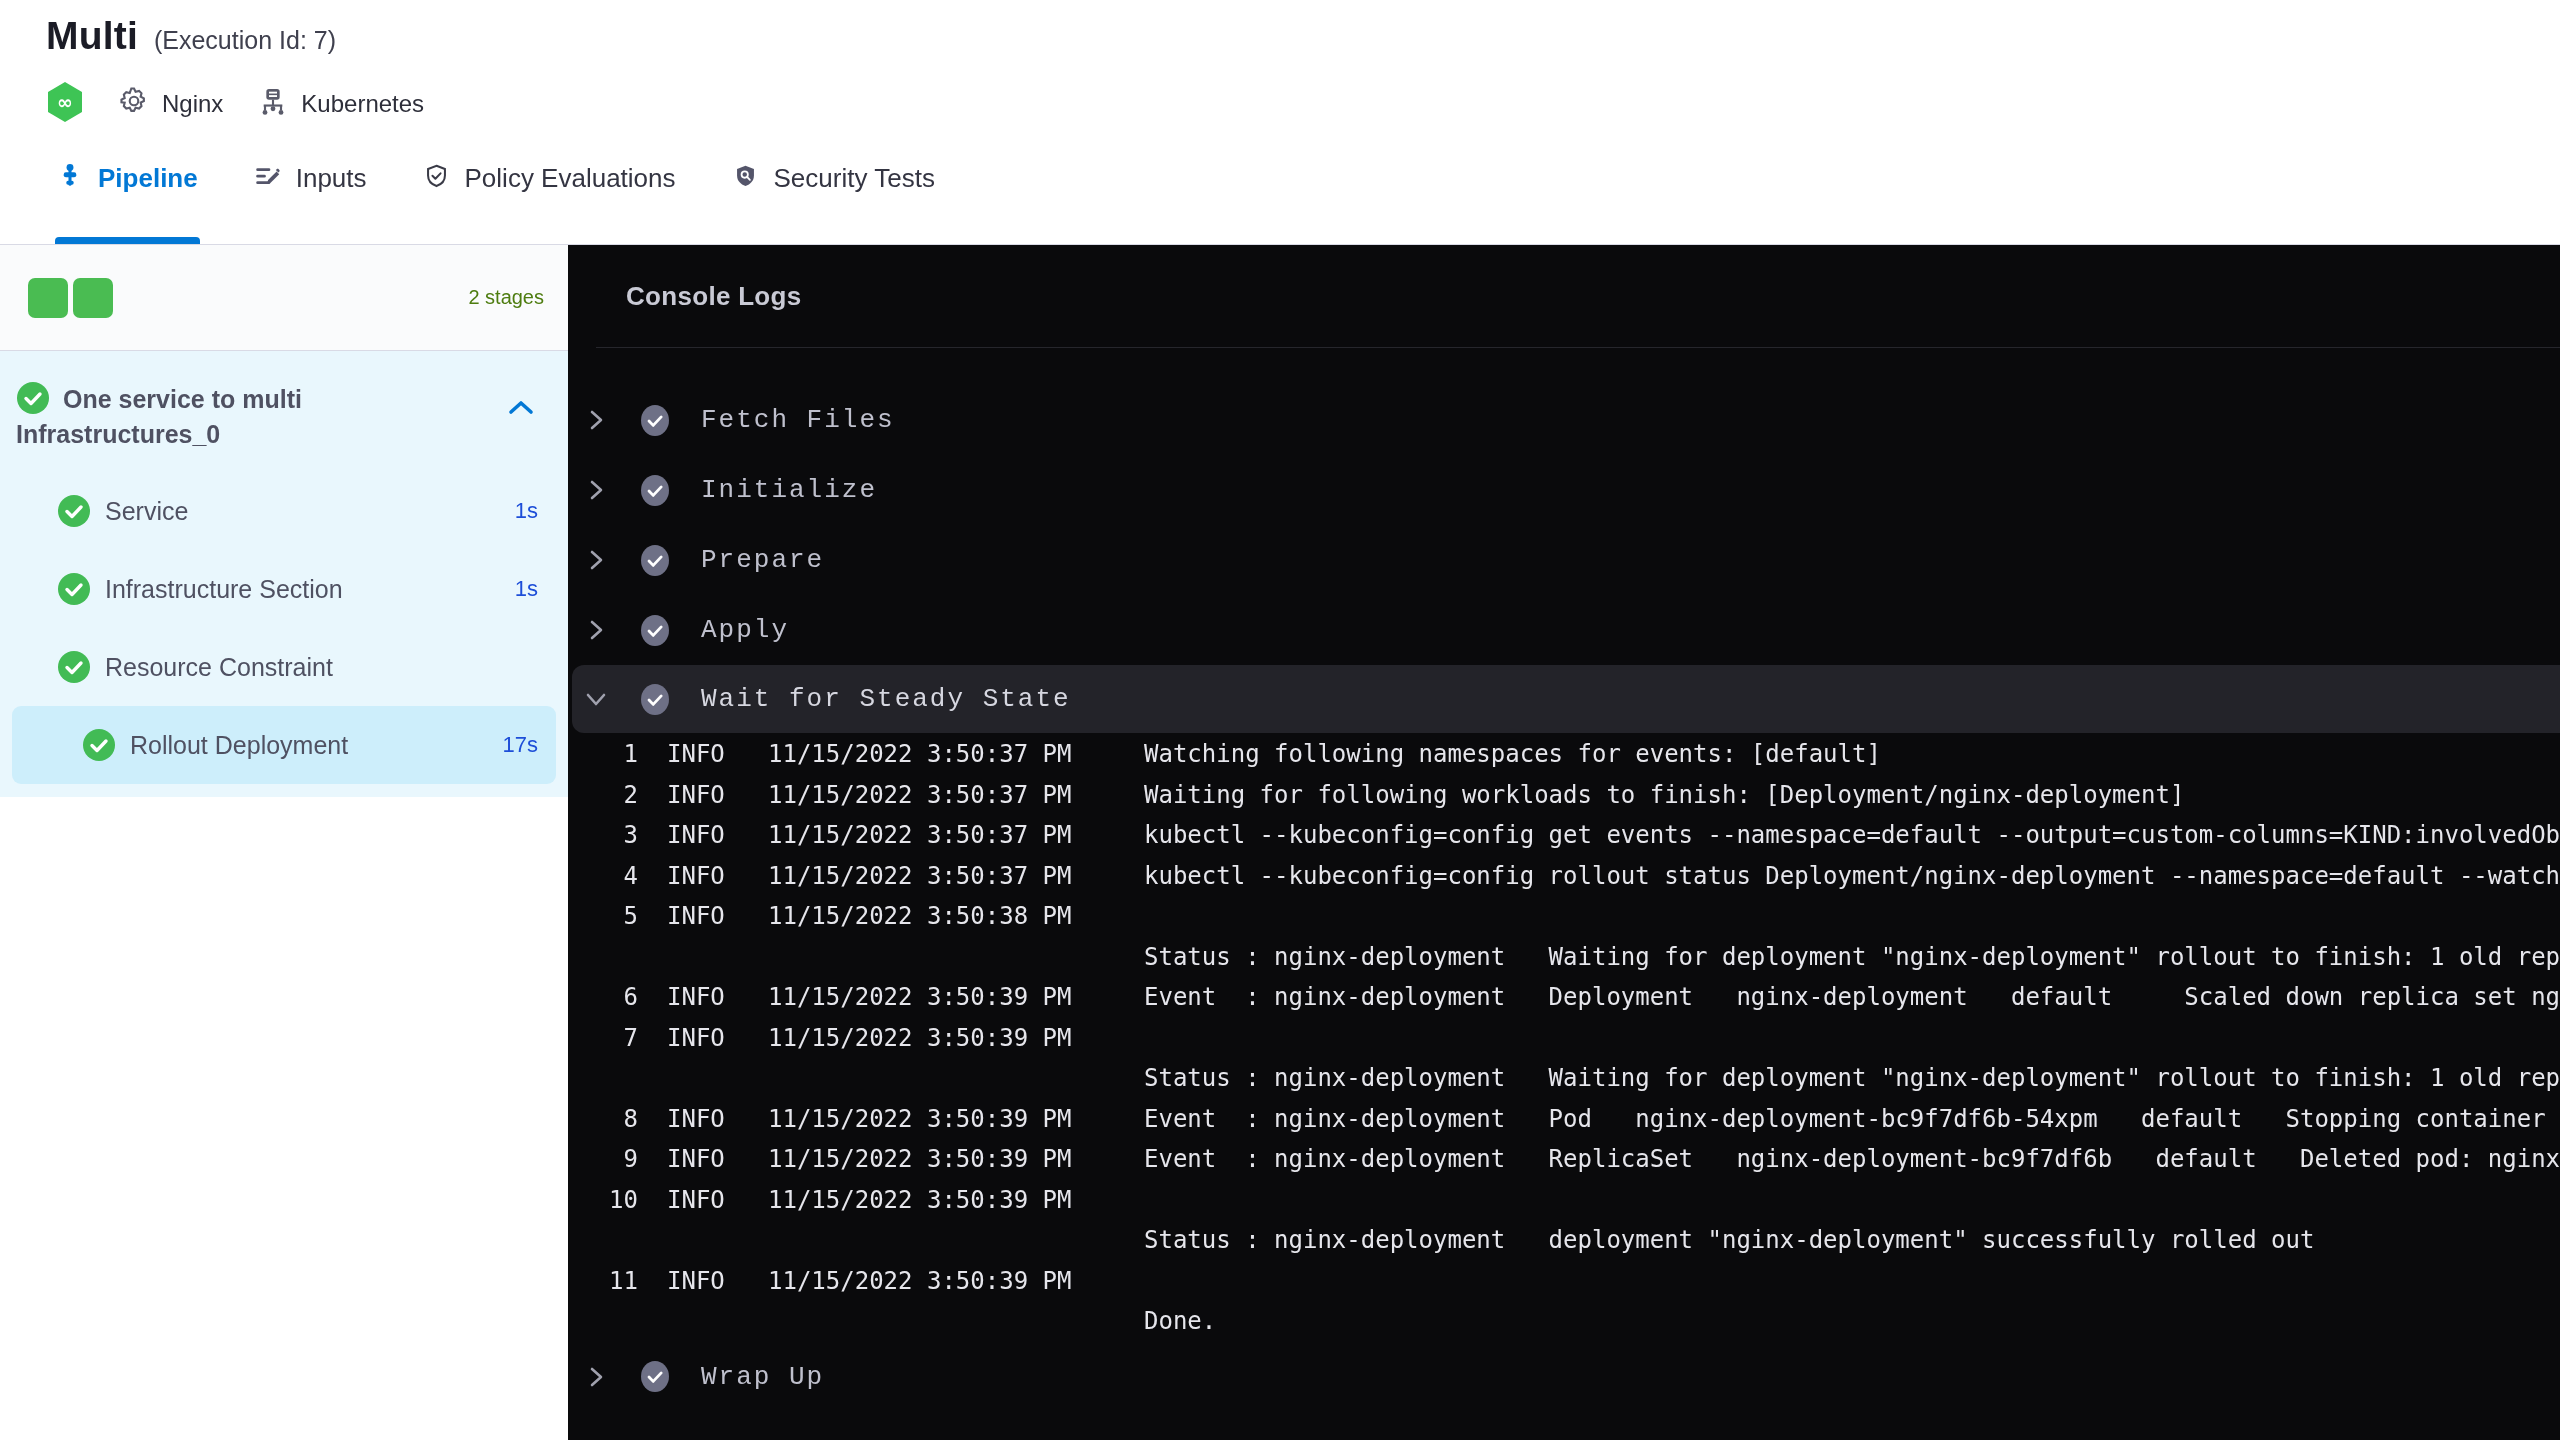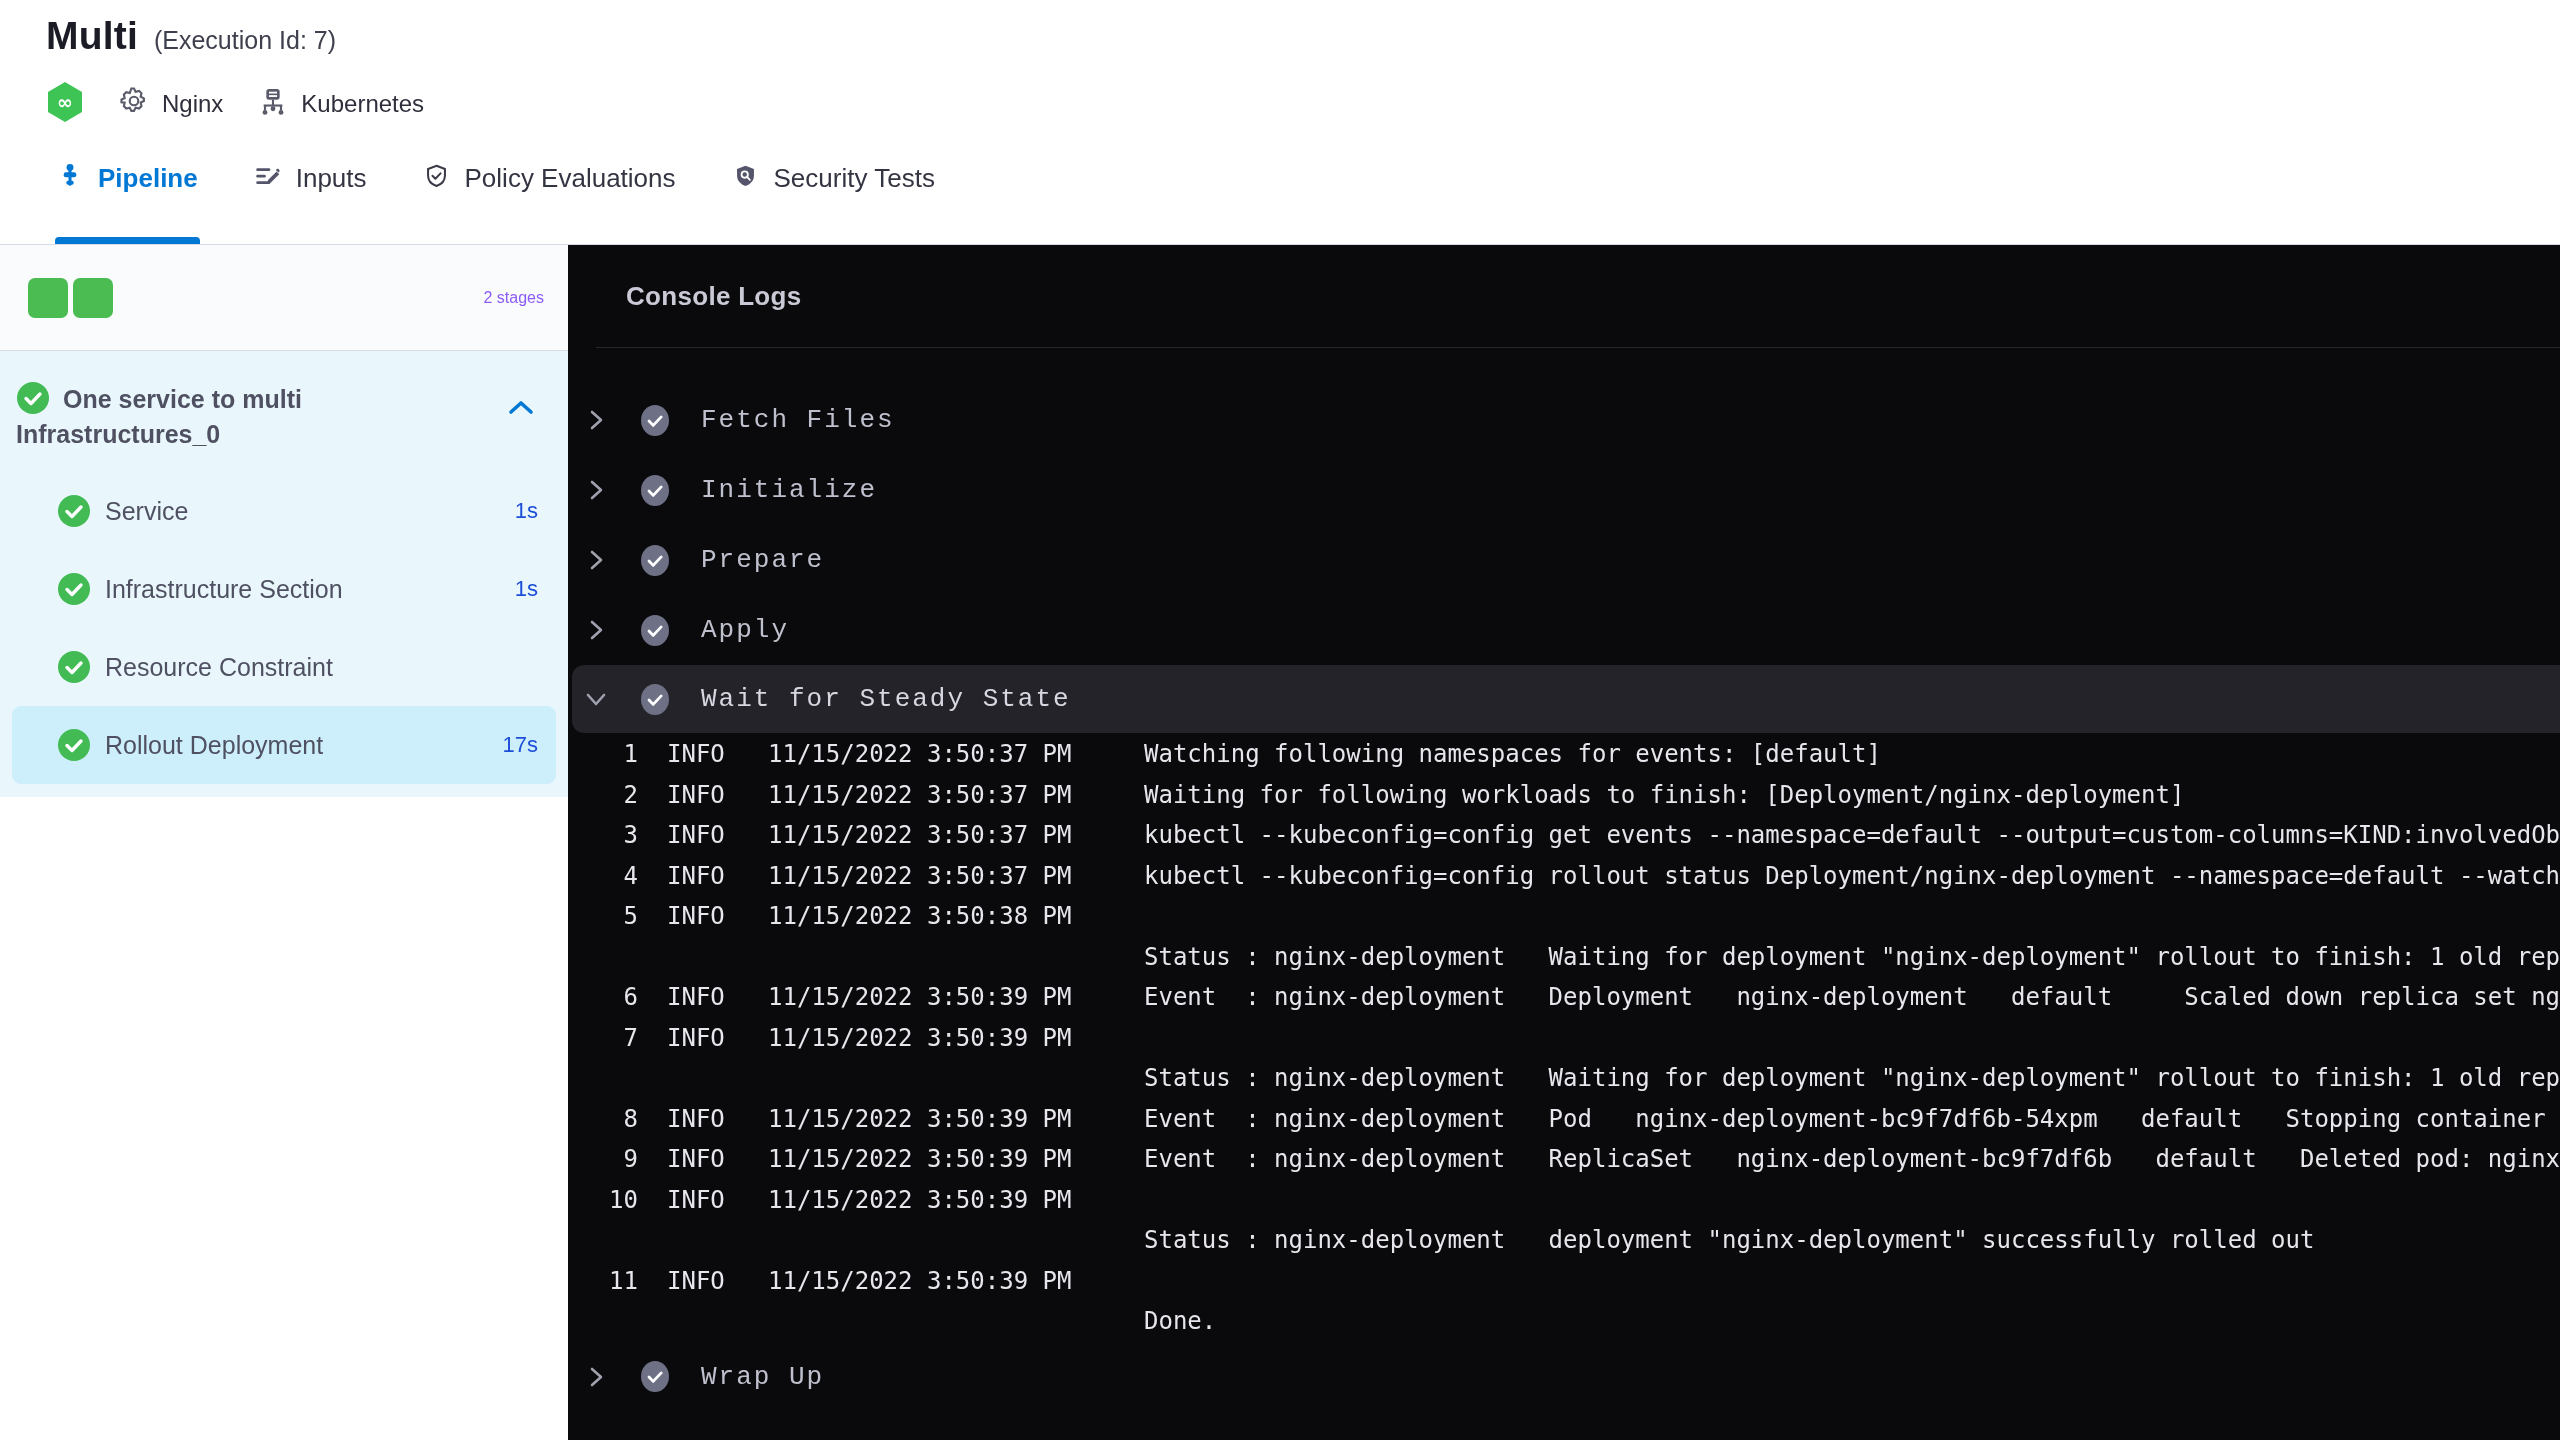--- a/index.html
+++ b/index.html
@@ -25,37 +25,37 @@
     background: #0278d5; border-radius: 4px 4px 0 0; }
   .tab svg { flex: 0 0 auto; }
 
   
   .main { display: flex; height: 1195px; }
   .sidebar { width: 568px; flex: 0 0 568px; background: #fff; }
 
   .summary-row { height: 106px; background: #fafbfc; border-bottom: 1px solid #d9dae5;
     display: flex; align-items: center; padding: 0 24px 0 28px; }
   .sq { width: 40px; height: 40px; border-radius: 7px; background: #4abc52; margin-right: 5px; }
-  .stage-count { margin-left: auto; font-size: 16px; color: #8b5cf6; }
+  .stage-count { margin-left: auto; font-size: 20px; color: #4d7c0f; }
 
   .stage-row { min-height: 210px; border-bottom: 1px solid #d9dae5; padding: 0 56px 0 20px;
     display: flex; align-items: center; position: relative; cursor: pointer; }
   .stage-label { font-size: 25px; color: #4f5162; line-height: 35px; max-width: 330px; }
   .check { width: 34px; height: 34px; vertical-align: -7px; margin-right: 13px; }
   .stage-chevron { position: absolute; right: 34px; top: 85px; }
 
   .stage-block { height: 446px; background: #e9f7fd; position: relative; }
   .stage-block .stage-head { padding: 30px 56px 0 16px; position: relative; cursor: pointer; font-weight: bold; }
   .stage-block .stage-chevron { top: 48px; }
   .step-list { position: absolute; top: 121px; left: 0; right: 0; }
   .step-row { height: 78px; display: flex; align-items: center; padding: 0 30px 0 57px;
     font-size: 25px; color: #4f5162; cursor: pointer; }
   .step-row .check { margin-right: 14px; vertical-align: middle; }
   .step-row.selected { margin: 0 12px; border-radius: 9px; background: #cdeefb;
-    padding-left: 45px; padding-right: 18px; }
+    padding-left: 70px; padding-right: 18px; }
   .step-dur { margin-left: auto; font-size: 22px; color: #1d4ed8; }
 
   
   .console { flex: 1; background: #0a0a0c; overflow: hidden; }
   .console-header { height: 103px; display: flex; align-items: center; padding-left: 30px;
     border-bottom: 1px solid #26262c; margin-left: 28px; }
   .console-title { font-size: 26px; font-weight: 700; color: #c9cad5; letter-spacing: .3px; }
   .csteps { padding-top: 37px; }
   .cstep { height: 70px; display: flex; align-items: center; padding-left: 17px; cursor: pointer; }
   .cstep .cchev { width: 22px; display: flex; justify-content: center; }

